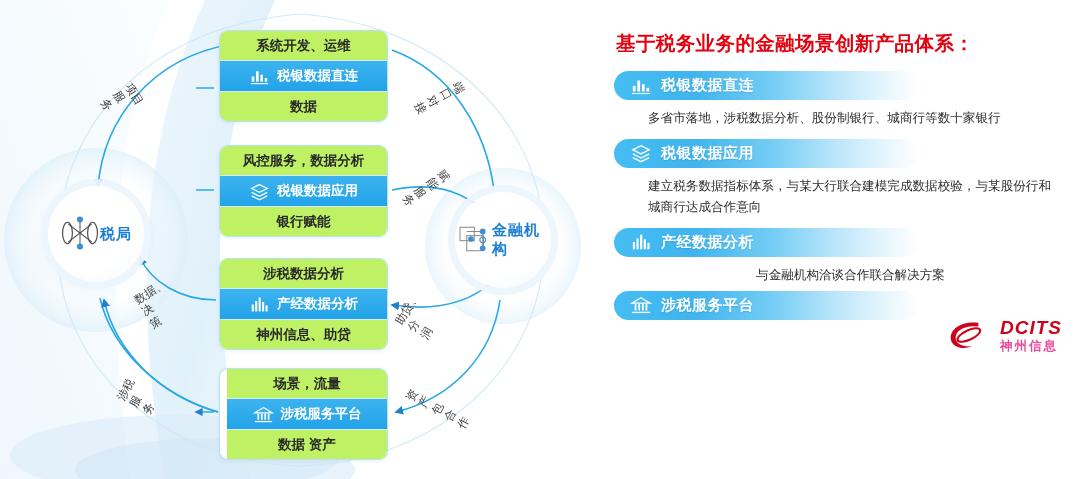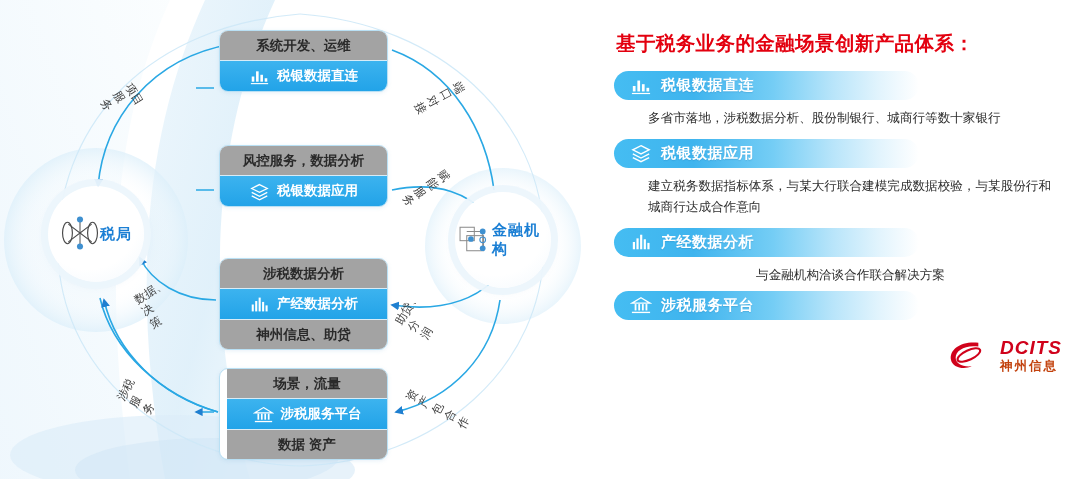--- a/index.html
+++ b/index.html
@@ -54,21 +54,21 @@
     border: 1px solid #b9e0f4;
     border-radius: 9px;
     overflow: hidden;
     z-index: 5;
     box-shadow: 0 1px 4px rgba(130,180,215,0.18);
   }
   .card-row {
     height: 30px;
     display: flex; align-items: center; justify-content: center;
     font-size: 13.5px; color: #2a2a2a; font-weight: bold;
-    background: #a3a3a3;
+    background: #bef264;
   }
   .card-row.top { border-bottom: 1px solid #d8ecf7; }
   .card-row.bottom { border-top: 1px solid #d8ecf7; }
   .card-row.hl {
     background: linear-gradient(180deg, #3cb3ef 0%, #22a3e8 100%);
     color: #ffffff;
     gap: 7px;
     border: none;
   }
   .hl-icon { width: 21px; height: 19px; flex: none; }
@@ -132,31 +132,31 @@
     color: #2f2f2f;
     line-height: 1.72;
     margin: 0 0 9px 34px;
     max-width: 405px;
   }
   .body-text.case { margin-bottom: 4px; text-align: center; }
   .case-lead { font-weight: bold; color: #1a1a1a; }
 
   
   #logo {
-    position: absolute; right: 18px; bottom: 0;
+    position: absolute; right: 18px; bottom: 20px;
     display: flex; align-items: center; gap: 12px;
   }
   #logo-mark { width: 42px; height: 34px; }
   #logo-words { display: flex; flex-direction: column; line-height: 1; }
   #logo-dcits {
     font-size: 19px; font-weight: bold; color: #d0021b;
     letter-spacing: 1px; font-style: italic;
   }
   #logo-cn {
-    font-size: 12.5px; font-weight: bold; color: #c2410c;
+    font-size: 12.5px; font-weight: bold; color: #ec4899;
     letter-spacing: 2px; margin-top: 3px;
   }
 </style>
 </head>
 <body>
 
 <div id="page">
 
   <div id="diagram">
 
@@ -239,32 +239,34 @@
       <div class="card-row hl">
         <svg class="hl-icon" viewBox="0 0 24 22">
           <rect x="3" y="11" width="3" height="6" fill="#ffffff"></rect>
           <rect x="8" y="5" width="3" height="12" fill="#ffffff"></rect>
           <rect x="13" y="9" width="3" height="8" fill="#ffffff"></rect>
           <rect x="18" y="13" width="3" height="4" fill="#ffffff"></rect>
           <rect x="2" y="18.6" width="20" height="1.3" fill="#ffffff"></rect>
         </svg>
         <span>税银数据直连</span>
       </div>
+      <div class="card-row bottom">数据</div>
     </div>
 
     <div class="card" id="card-2">
       <div class="card-row top">风控服务，数据分析</div>
       <div class="card-row hl">
         <svg class="hl-icon" viewBox="0 0 24 22">
           <path d="M12,3 L21,7.5 L12,12 L3,7.5 Z" fill="none" stroke="#ffffff" stroke-width="1.5"></path>
           <path d="M3,12 L12,16.5 L21,12" fill="none" stroke="#ffffff" stroke-width="1.5"></path>
           <path d="M3,16 L12,20.5 L21,16" fill="none" stroke="#ffffff" stroke-width="1.5"></path>
         </svg>
         <span>税银数据应用</span>
       </div>
+      <div class="card-row bottom">银行赋能</div>
     </div>
 
     <div class="card" id="card-3">
       <div class="card-row top">涉税数据分析</div>
       <div class="card-row hl">
         <svg class="hl-icon" viewBox="0 0 24 22">
           <rect x="3" y="11" width="2.4" height="8" fill="#ffffff"></rect>
           <rect x="7" y="7" width="2.4" height="12" fill="#ffffff"></rect>
           <rect x="11" y="3" width="2.4" height="16" fill="#ffffff"></rect>
           <rect x="15" y="8" width="2.4" height="11" fill="#ffffff"></rect>

